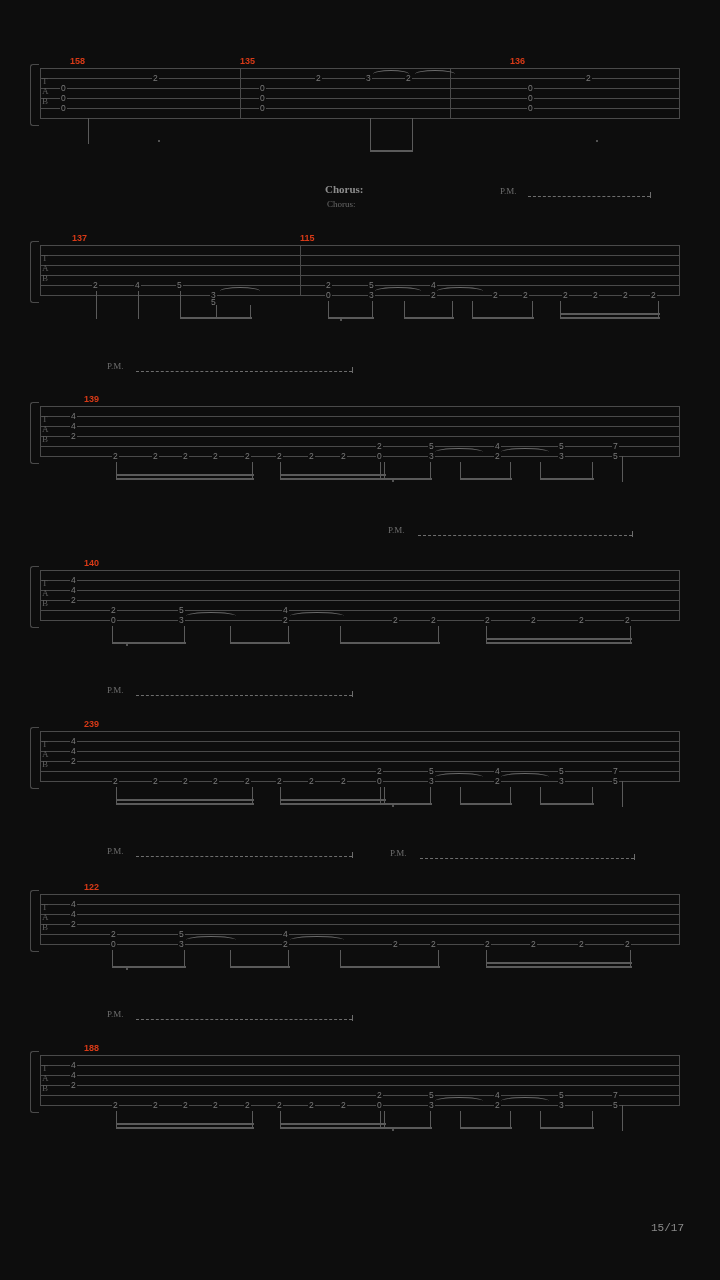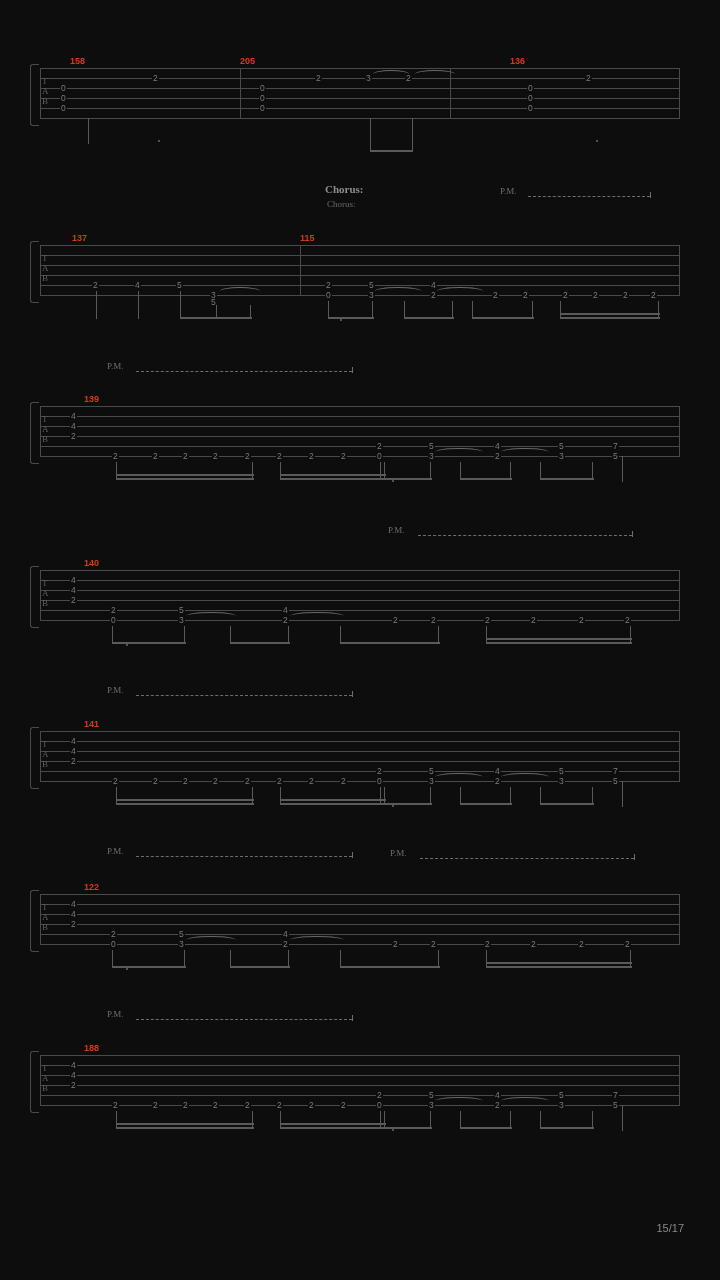--- a/index.html
+++ b/index.html
@@ -138,21 +138,21 @@
   }
   .chorus.sub {
     font-weight: normal;
     font-size: 9px;
     color: #6a6a6a;
   }
   .page-num {
     position: absolute;
     right: 36px;
     bottom: 46px;
-    font-family: Liberation Sans, sans-serif;
+    font-family: Liberation Mono, monospace;
     font-size: 11px;
     color: #8a8a8a;
   }
 </style>
 </head>
 <body>
 
 <div class="page">
 
   <div class="system" style="top:68px">
@@ -191,21 +191,21 @@
       <div class="tie" style="left:375px;top:2px;width:40px"></div>
 
       <div class="stem" style="left:48px;top:50px;height:26px"></div>
       <div class="dot" style="left:118px;top:72px"></div>
       <div class="stem" style="left:330px;top:50px;height:34px"></div>
       <div class="stem" style="left:372px;top:50px;height:34px"></div>
       <div class="beam" style="left:330px;top:82px;width:43px"></div>
       <div class="dot" style="left:556px;top:72px"></div>
     </div>
     <div class="measure-num" style="left:70px;top:-12px">158</div>
-    <div class="measure-num" style="left:240px;top:-12px">205</div>
+    <div class="measure-num" style="left:240px;top:-12px">135</div>
     <div class="measure-num" style="left:510px;top:-12px">136</div>
   </div>
 
   <div class="chorus" style="left:325px;top:183px">Chorus:</div>
   <div class="chorus sub" style="left:327px;top:199px">Chorus:</div>
 
   <div class="pm-label" style="left:500px;top:186px">P.M.</div>
   <div class="pm-line" style="left:528px;top:196px;width:122px"></div>
   <div class="pm-end" style="left:650px;top:192px"></div>
 
@@ -458,21 +458,21 @@
       <div class="stem" style="left:390px;top:56px;height:18px"></div>
       <div class="beam" style="left:340px;top:72px;width:52px"></div>
       <div class="stem" style="left:420px;top:56px;height:18px"></div>
       <div class="stem" style="left:470px;top:56px;height:18px"></div>
       <div class="beam" style="left:420px;top:72px;width:52px"></div>
       <div class="stem" style="left:500px;top:56px;height:18px"></div>
       <div class="stem" style="left:552px;top:56px;height:18px"></div>
       <div class="beam" style="left:500px;top:72px;width:54px"></div>
       <div class="stem" style="left:582px;top:50px;height:26px"></div>
     </div>
-    <div class="measure-num" style="left:84px;top:-12px">141</div>
+    <div class="measure-num" style="left:84px;top:-12px">239</div>
   </div>
 
   <div class="pm-label" style="left:107px;top:846px">P.M.</div>
   <div class="pm-line" style="left:136px;top:856px;width:216px"></div>
   <div class="pm-end" style="left:352px;top:852px"></div>
 
   <div class="pm-label" style="left:390px;top:848px">P.M.</div>
   <div class="pm-line" style="left:420px;top:858px;width:214px"></div>
   <div class="pm-end" style="left:634px;top:854px"></div>
 

